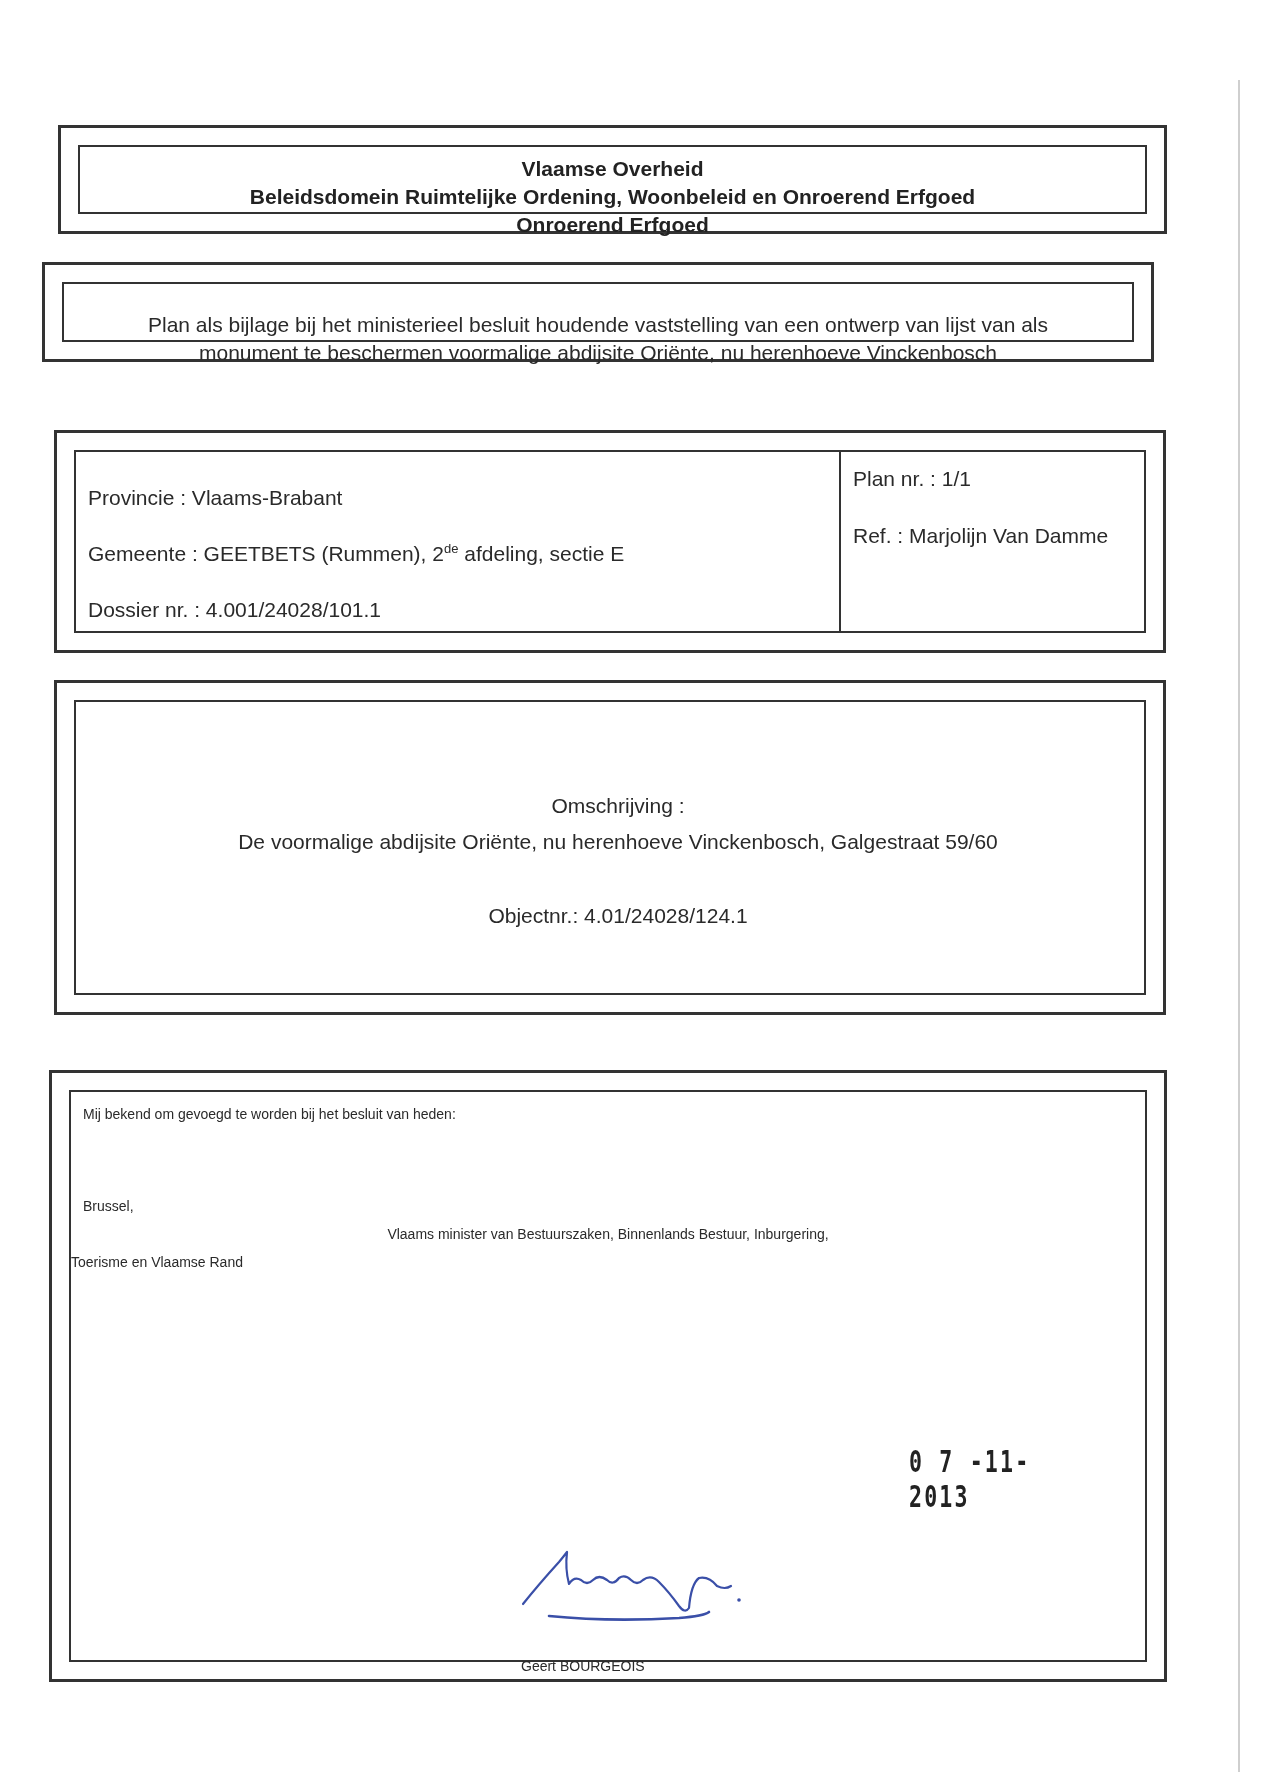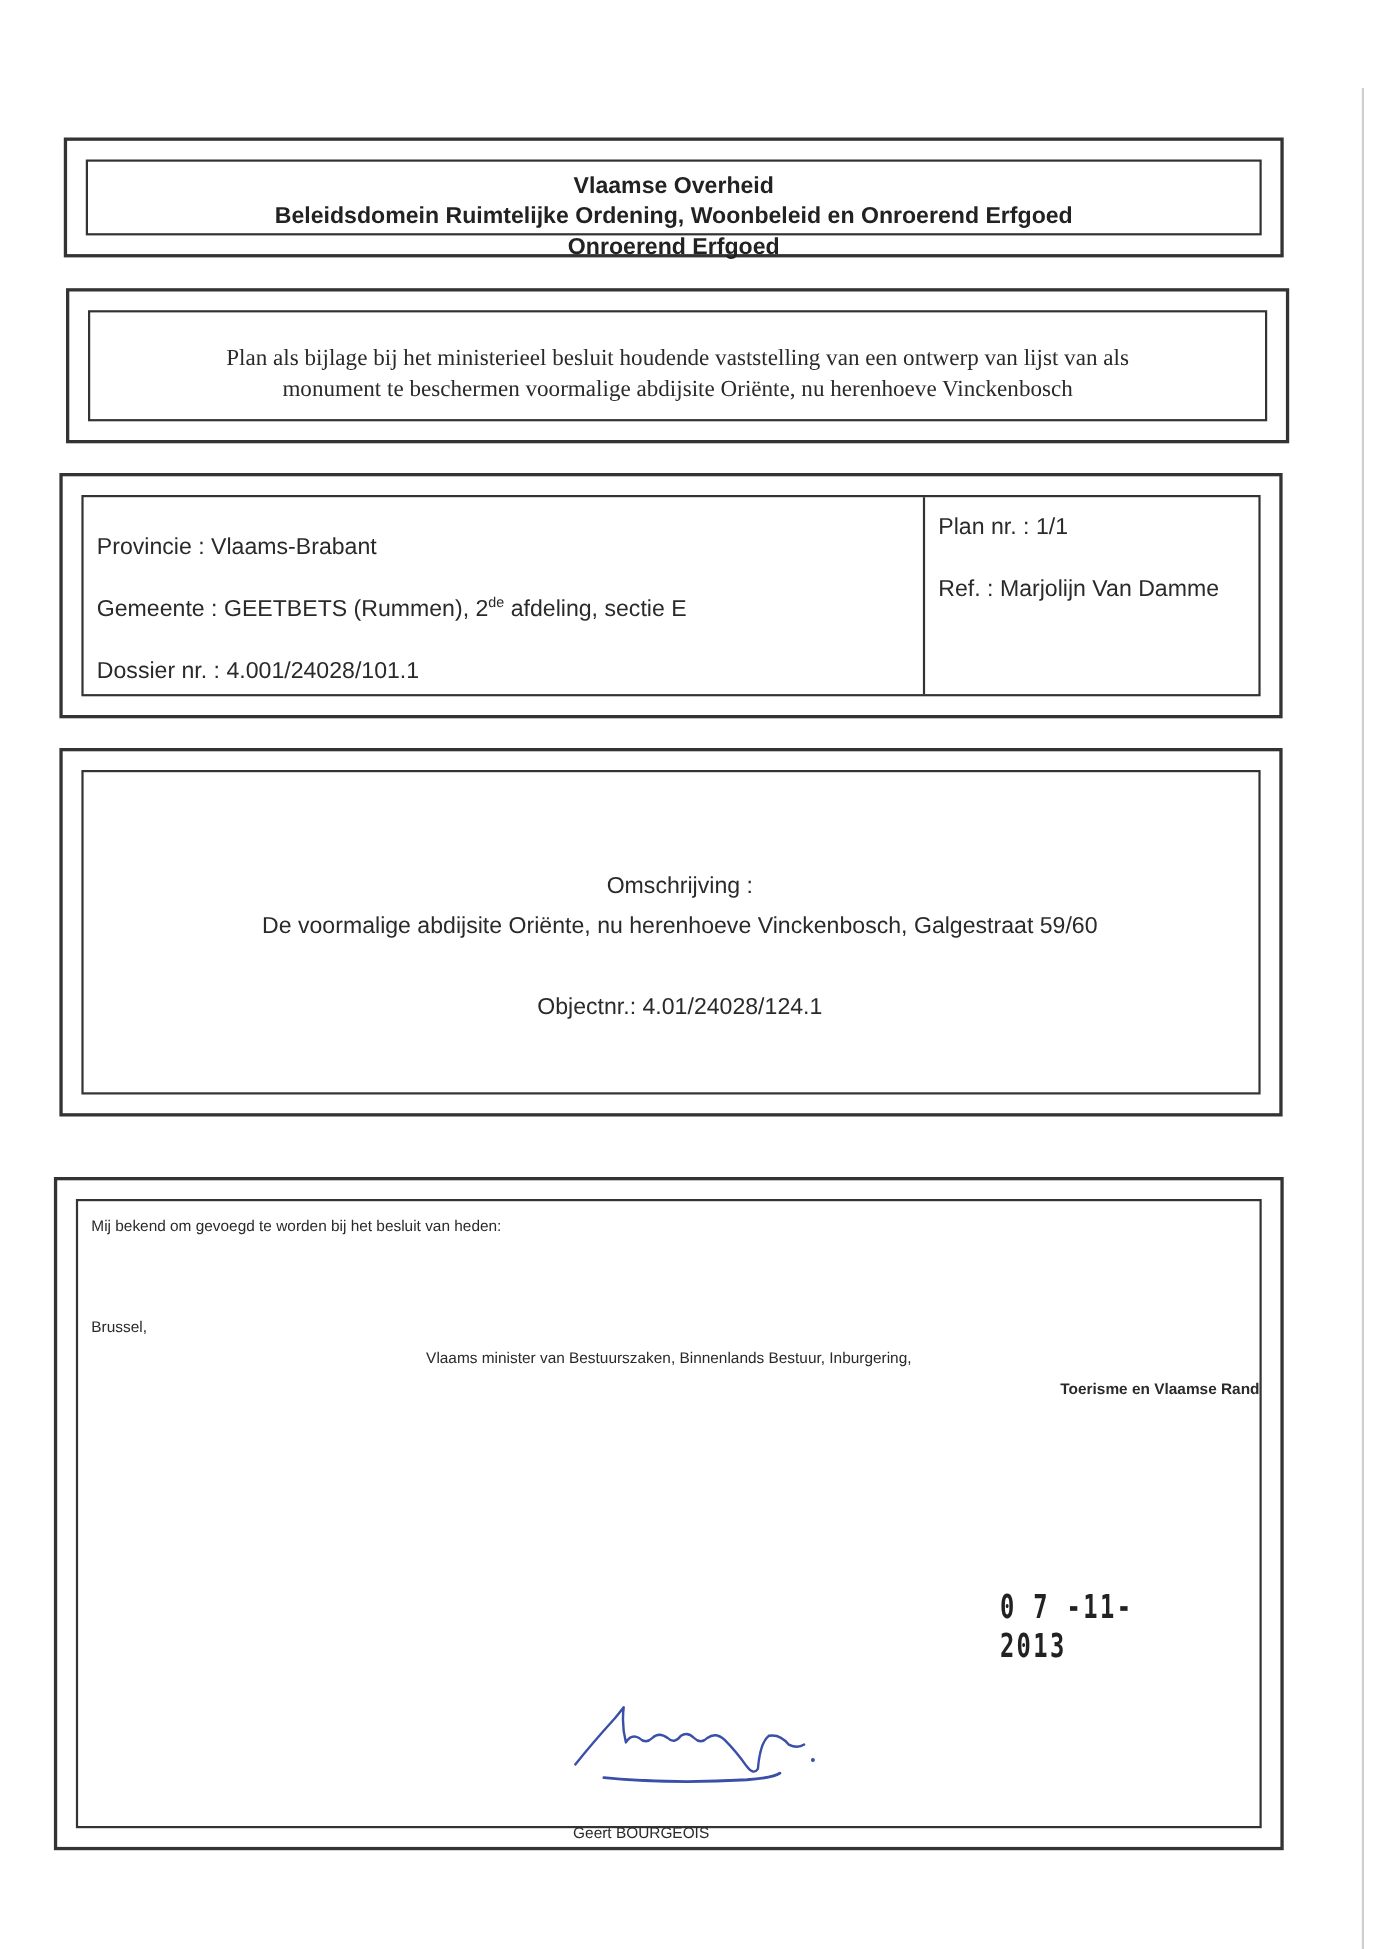--- a/index.html
+++ b/index.html
@@ -2,21 +2,21 @@
 <html><head>
 <meta charset="utf-8">
 <style>
   html, body { margin:0; padding:0; background:#ffffff; }
   body { width:1265px; height:1772px; position:relative; overflow:hidden;
          font-family:"Liberation Sans", sans-serif; color:#2a2a2a; }
   .edge-line { position:absolute; left:1238px; top:80px; width:2px; height:1692px; background:#cfcfcf; }
   .box { position:absolute; box-sizing:border-box; border:3px solid #333; padding:17px; }
   .box > .inner { box-sizing:border-box; width:100%; height:100%; border:2px solid #333; position:relative; }
   .box-header { left:58px; top:125px; width:1109px; height:109px; }
-  .box-title { left:60px; top:262px; width:1112px; height:141px;font-family:Liberation Serif, serif; }
+  .box-title { left:42px; top:262px; width:1112px; height:100px; }
   .box-meta { left:54px; top:430px; width:1112px; height:223px; }
   .box-desc { left:54px; top:680px; width:1112px; height:335px; }
   .box-sign { left:49px; top:1070px; width:1118px; height:612px; }
 
   .header-lines { position:absolute; left:0; right:0; top:8px; text-align:center; font-weight:bold; font-size:21px; line-height:28px; color:#222; }
   .title-text { position:absolute; left:20px; right:20px; top:27px; text-align:center; font-size:21px; line-height:28px; }
 
   .meta-left { position:absolute; left:0; top:0; width:763px; height:100%; border-right:2px solid #333; }
   .meta-row { position:absolute; left:12px; font-size:21px; white-space:nowrap; }
   .meta-row sup { font-size:13px; vertical-align:super; line-height:0; }
@@ -73,21 +73,21 @@
     <div class="desc-center" style="top:128px;">De voormalige abdijsite Oriënte, nu herenhoeve Vinckenbosch, Galgestraat 59/60</div>
     <div class="desc-center" style="top:202px;">Objectnr.: 4.01/24028/124.1</div>
   </div>
 </div>
 
 <div class="box box-sign">
   <div class="inner">
     <div class="sign-row" style="left:12px; top:14px;">Mij bekend om gevoegd te worden bij het besluit van heden:</div>
     <div class="sign-row" style="left:12px; top:106px;">Brussel,</div>
     <div class="sign-row" style="left:0; right:0; top:134px; text-align:center;">Vlaams minister van Bestuurszaken, Binnenlands Bestuur, Inburgering,</div>
-    <div class="sign-row" style="left:0; right:0; top:162px; text-align:right;font-weight:bold;">Toerisme en Vlaamse Rand</div>
+    <div class="sign-row" style="left:0; right:0; top:162px; text-align:left;">Toerisme en Vlaamse Rand</div>
     <div class="date-stamp" style="left:838px; top:352px;">0 7 -11- 2013</div>
     <svg class="signature" viewBox="0 0 340 100">
       <path d="M4 70 Q20 50 40 28 Q45 22 48 18 Q46 35 50 50 Q55 42 62 46 Q68 52 74 46 Q80 40 88 46 Q94 52 100 44 Q106 40 112 46 Q118 52 124 46 Q132 40 140 48 Q150 58 160 72 Q166 80 170 74 Q172 50 180 44 Q190 42 198 52 Q206 56 212 52" fill="none" stroke="#3a4fa8" stroke-width="2.2" stroke-linecap="round" stroke-linejoin="round"></path>
       <path d="M30 82 Q90 88 160 84 Q185 82 190 78" fill="none" stroke="#3a4fa8" stroke-width="2.6" stroke-linecap="round"></path>
       <circle cx="220" cy="66" r="1.8" fill="#3a4fa8"></circle>
     </svg>
     <div class="sign-row" style="left:450px; top:566px;">Geert BOURGEOIS</div>
   </div>
 </div>
 

